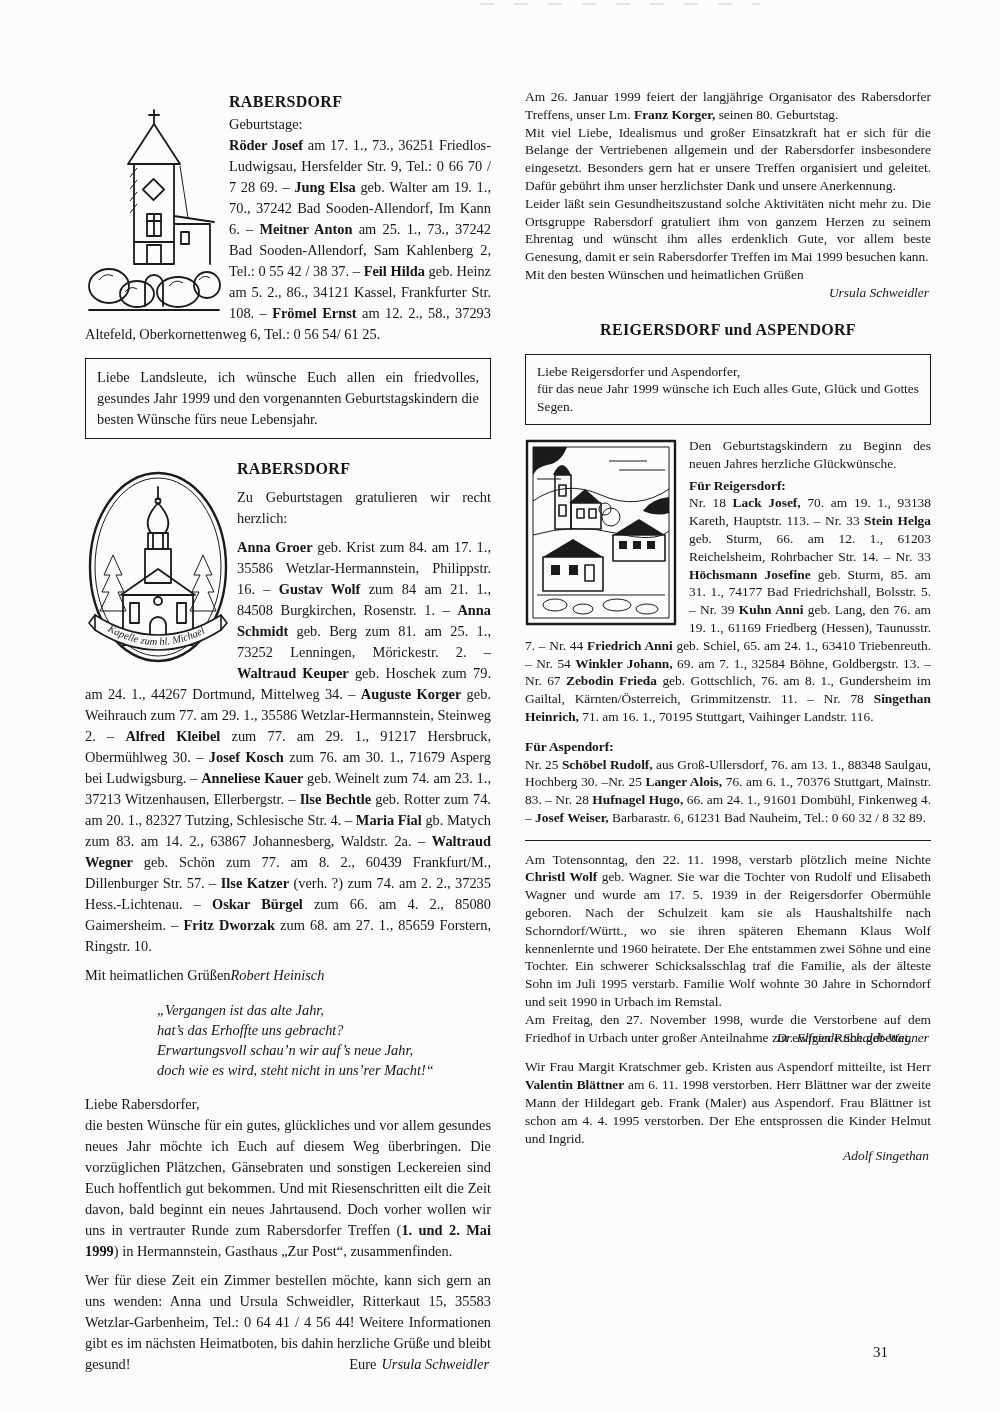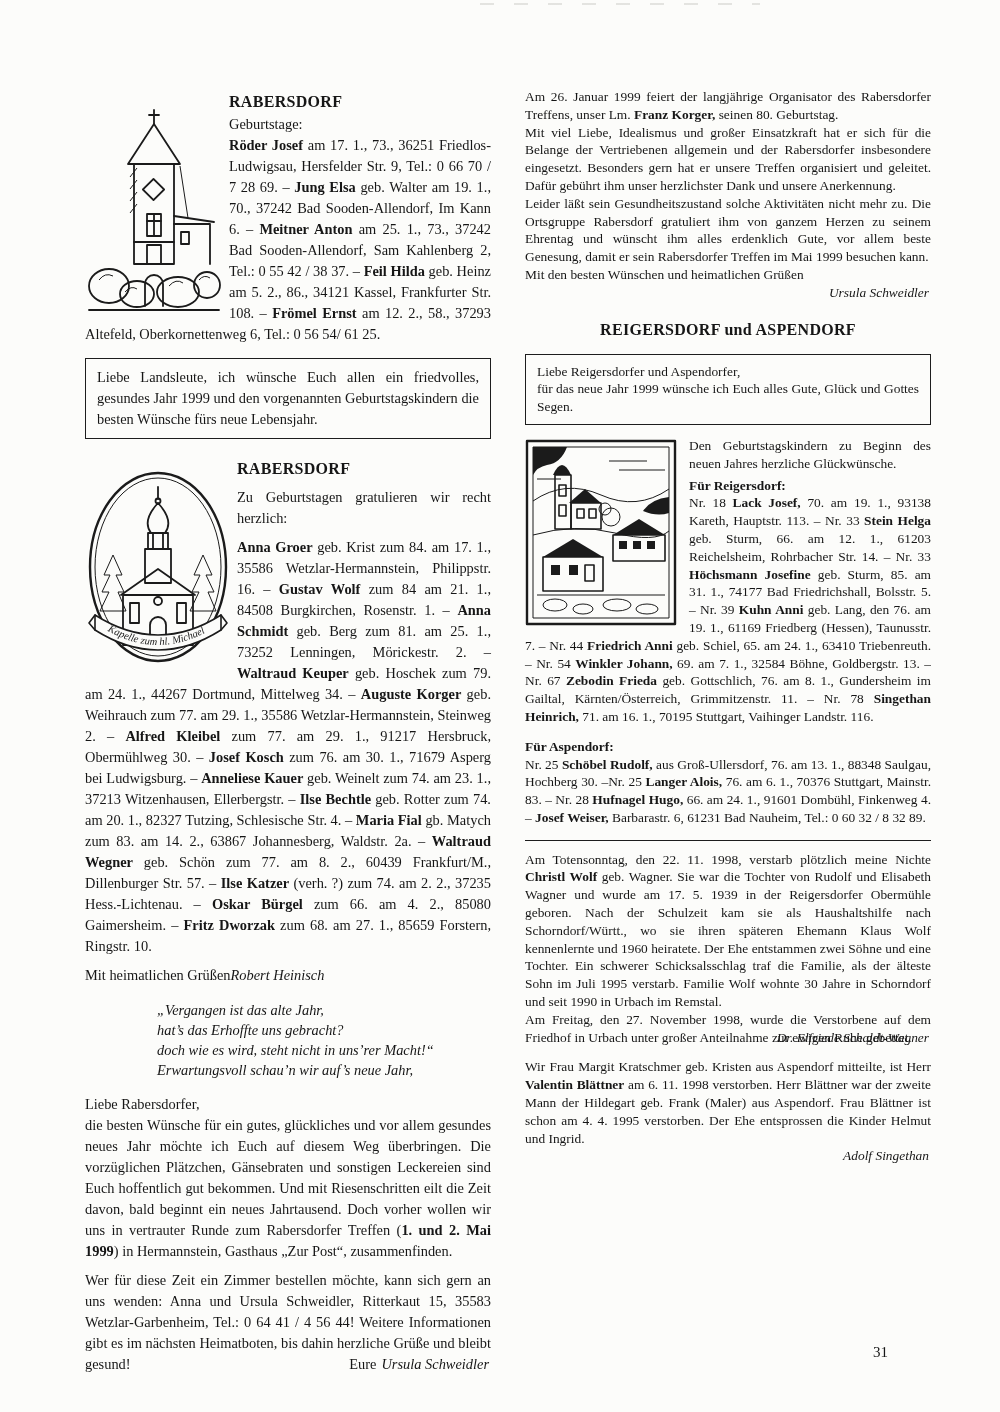--- a/index.html
+++ b/index.html
@@ -144,22 +144,22 @@
       <p class="mt6">Zu Geburtstagen gratulieren wir recht herzlich:</p>
       <p class="mt8"><b>Anna Groer</b> geb. Krist zum 84. am 17. 1., 35586 Wetzlar-Hermannstein, Philippstr. 16. – <b>Gustav Wolf</b> zum 84 am 21. 1., 84508 Burgkirchen, Rosenstr. 1. – <b>Anna Schmidt</b> geb. Berg zum 81. am 25. 1., 73252 Lenningen, Mörickestr. 2. – <b>Waltraud Keuper</b> geb. Hoschek zum 79. am 24. 1., 44267 Dortmund, Mittelweg 34. – <b>Auguste Korger</b> geb. Weihrauch zum 77. am 29. 1., 35586 Wetzlar-Hermannstein, Steinweg 2. – <b>Alfred Kleibel</b> zum 77. am 29. 1., 91217 Hersbruck, Obermühlweg 30. – <b>Josef Kosch</b> zum 76. am 30. 1., 71679 Asperg bei Ludwigsburg. – <b>Anneliese Kauer</b> geb. Weinelt zum 74. am 23. 1., 37213 Witzenhausen, Ellerbergstr. – <b>Ilse Bechtle</b> geb. Rotter zum 74. am 20. 1., 82327 Tutzing, Schlesische Str. 4. – <b>Maria Fial</b> gb. Matych zum 83. am 14. 2., 63867 Johannesberg, Waldstr. 2a. – <b>Waltraud Wegner</b> geb. Schön zum 77. am 8. 2., 60439 Frankfurt/M., Dillenburger Str. 57. – <b>Ilse Katzer</b> (verh. ?) zum 74. am 2. 2., 37235 Hess.-Lichtenau. – <b>Oskar Bürgel</b> zum 66. am 4. 2., 85080 Gaimersheim. – <b>Fritz Dworzak</b> zum 68. am 27. 1., 85659 Forstern, Ringstr. 10.</p>
       <div class="clear"></div>
       <div class="greet-row">
         <span>Mit heimatlichen Grüßen</span>
         <span class="name">Robert Heinisch</span>
       </div>
       <div class="poem">
         <div>„Vergangen ist das alte Jahr,</div>
         <div>hat’s das Erhoffte uns gebracht?</div>
+        <div>Erwartungsvoll schau’n wir auf’s neue Jahr,</div>
         <div>doch wie es wird, steht nicht in uns’rer Macht!“</div>
-        <div>Erwartungsvoll schau’n wir auf’s neue Jahr,</div>
       </div>
       <div>Liebe Rabersdorfer,</div>
       <p>die besten Wünsche für ein gutes, glückliches und vor allem gesundes neues Jahr möchte ich Euch auf diesem Weg überbringen. Die vorzüglichen Plätzchen, Gänsebraten und sonstigen Leckereien sind Euch hoffentlich gut bekommen. Und mit Riesenschritten eilt die Zeit davon, bald beginnt ein neues Jahrtausend. Doch vorher wollen wir uns in vertrauter Runde zum Rabersdorfer Treffen (<b>1. und 2. Mai 1999</b>) in Hermannstein, Gasthaus „Zur Post“, zusammenfinden.</p>
       <p class="mt8">Wer für diese Zeit ein Zimmer bestellen möchte, kann sich gern an uns wenden: Anna und Ursula Schweidler, Ritterkaut 15, 35583 Wetzlar-Garbenheim, Tel.: 0 64 41 / 4 56 44! Weitere Informationen gibt es im nächsten Heimatboten, bis dahin herzliche Grüße und bleibt gesund!</p>
       <div class="sig-pullup">
         <span class="prefix">Eure</span><span class="name">Ursula Schweidler</span>
       </div>
     </section>
   </div>
 

